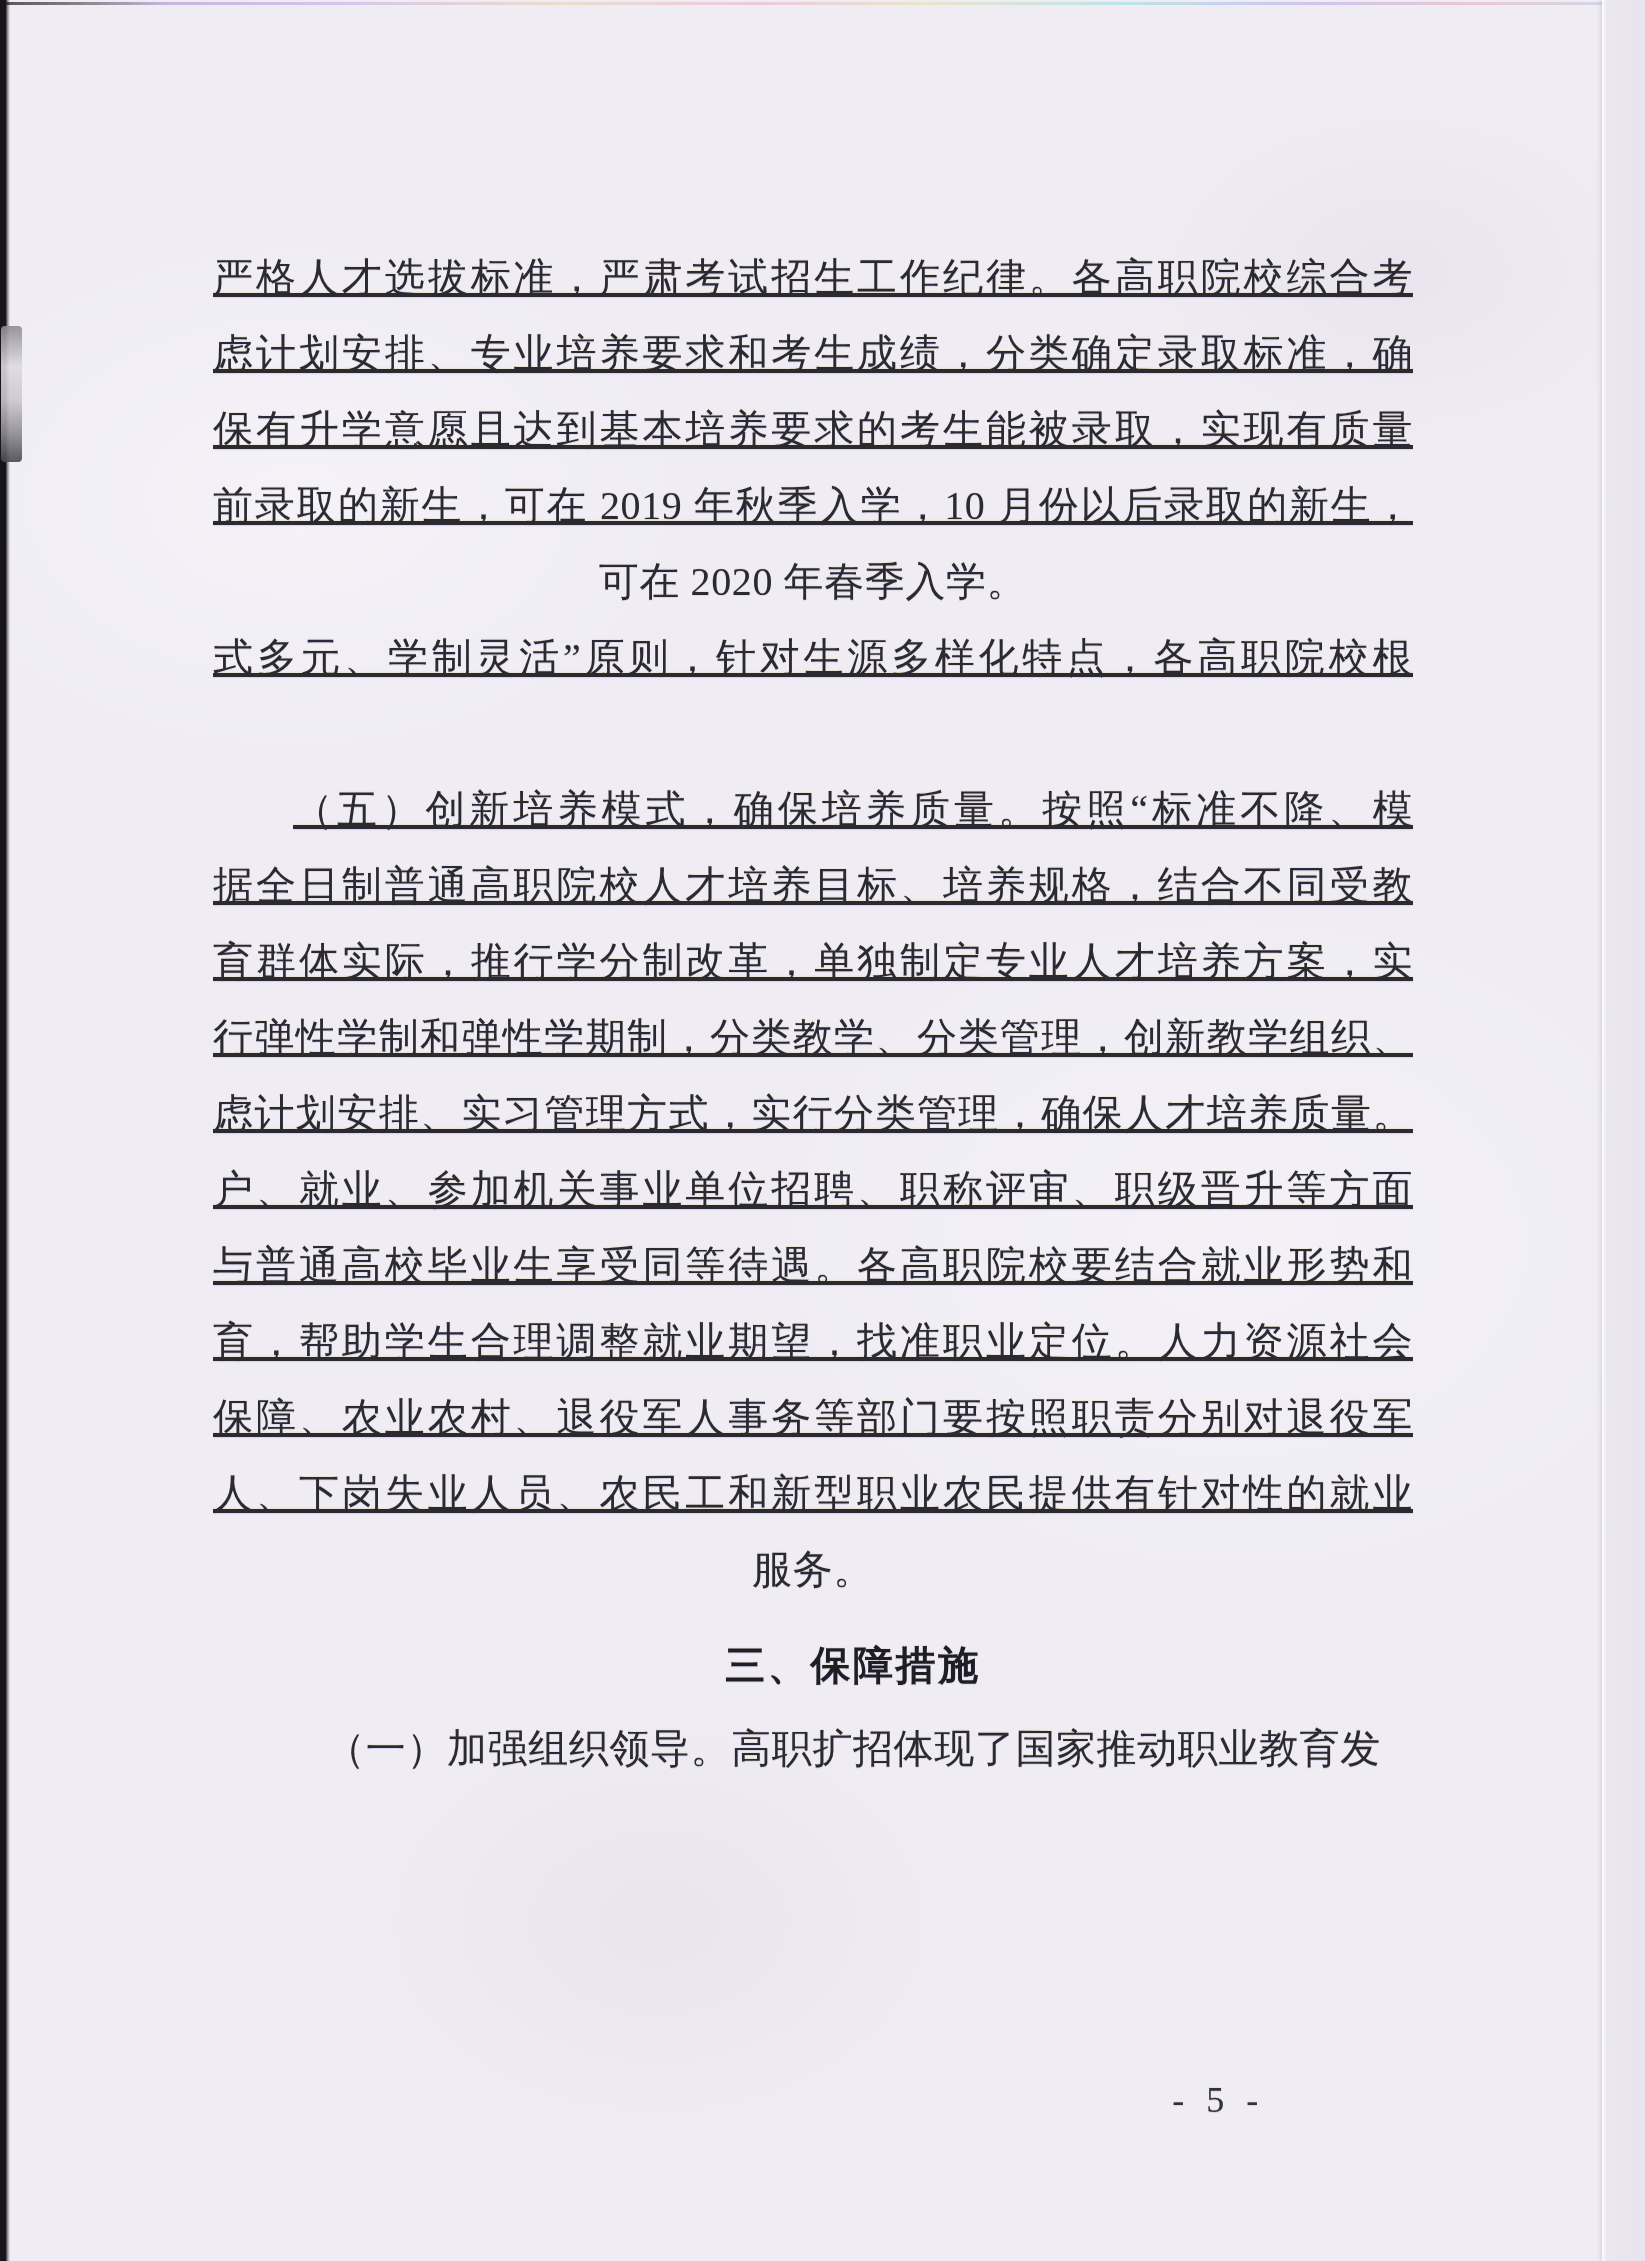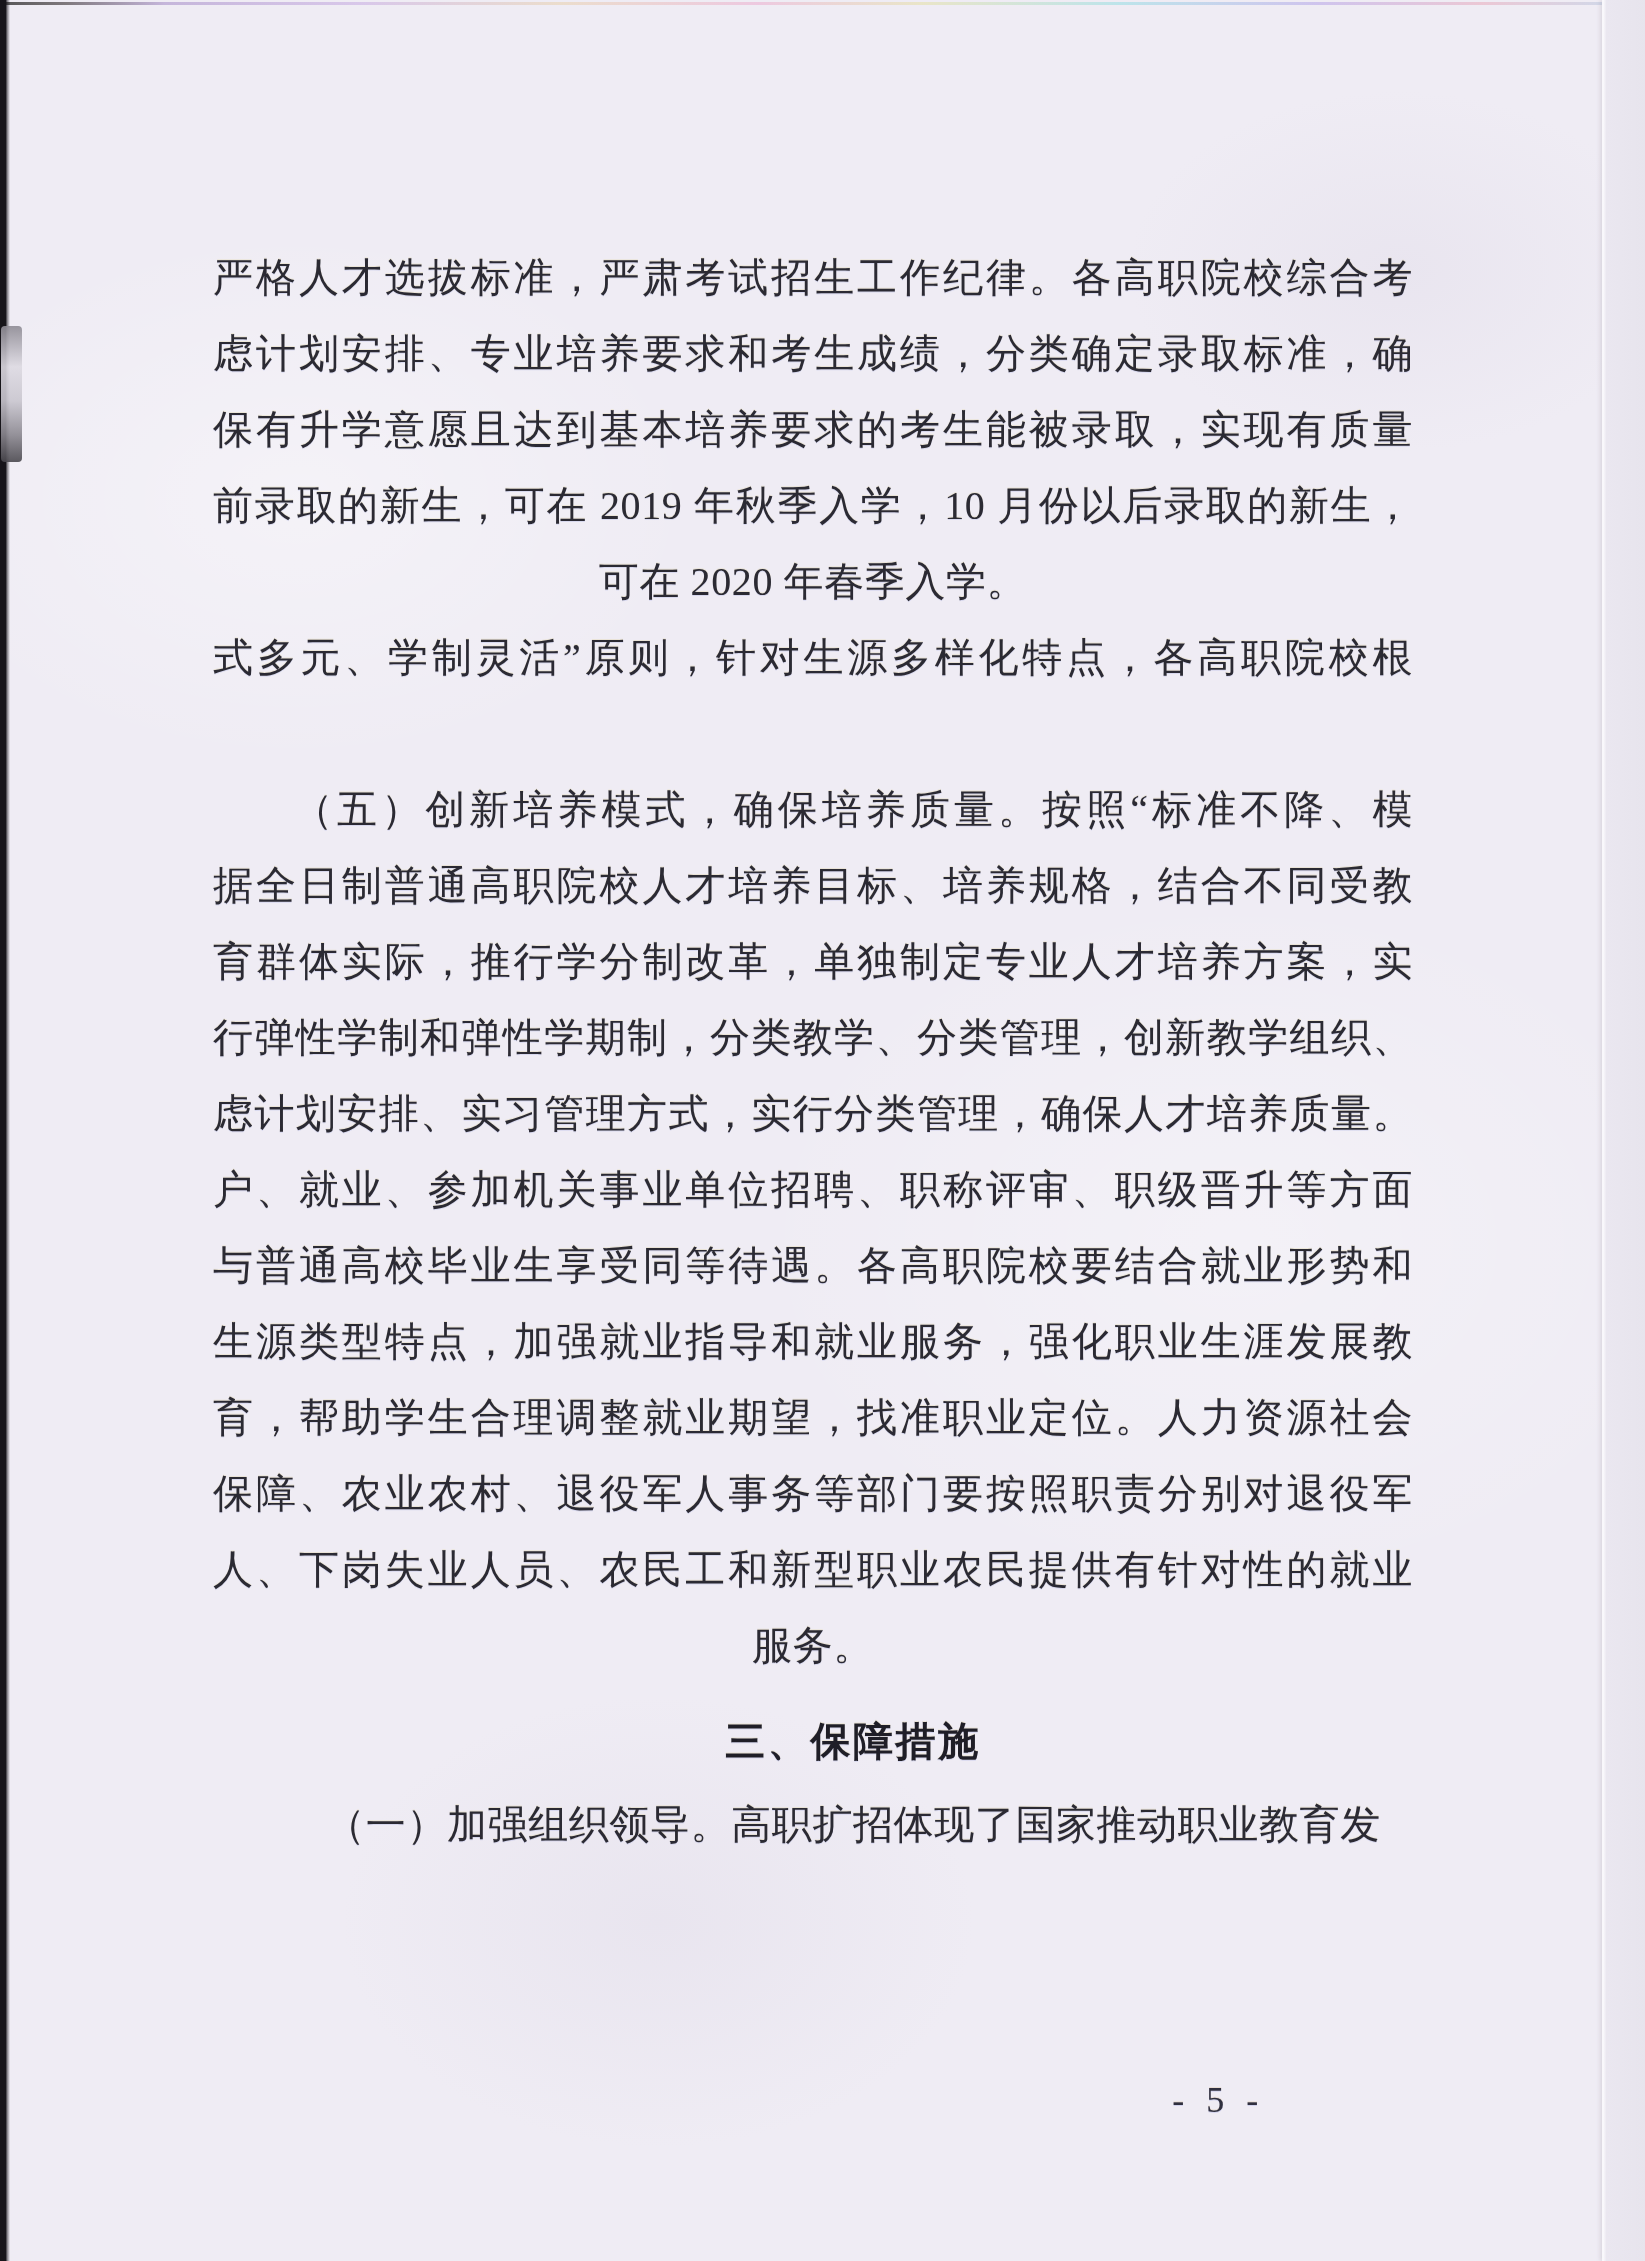--- a/index.html
+++ b/index.html
@@ -53,21 +53,21 @@
     color: #2b2a33;
     font-size: 40px;
   }
   .line {
     line-height: 76px;
     height: 76px;
     letter-spacing: 0.6px;
     text-shadow: 0 1.3px 0 rgba(50,70,200,0.12), 0 -1.3px 0 rgba(205,175,45,0.14);
     text-align: center;
   }
-  .line.justify { text-align: justify; text-align-last: justify; text-justify: inter-character; }
+  .line.justify { text-align: justify; text-align-last: justify; text-justify: inter-character; text-decoration: underline; }
   .line.indent { padding-left: 80px; }
   .line.gap-large { margin-top: 76px; }
   .line.gap-medium { margin-top: 19.4px; }
   .line.gap-small { margin-top: 7.7px; }
   .line.heading {
     font-family: "Liberation Sans", "DejaVu Sans", sans-serif;
     font-weight: 700;
     color: #1f1e27;
     letter-spacing: 2.6px;
   }
@@ -99,21 +99,20 @@
       <div class="line justify">前录取的新生，可在 2019 年秋季入学，10 月份以后录取的新生，</div>
       <div class="line">可在 2020 年春季入学。</div>
       <div class="line justify">式多元、学制灵活”原则，针对生源多样化特点，各高职院校根</div>
       <div class="line justify indent gap-large">（五）创新培养模式，确保培养质量。按照“标准不降、模</div>
       <div class="line justify">据全日制普通高职院校人才培养目标、培养规格，结合不同受教</div>
       <div class="line justify">育群体实际，推行学分制改革，单独制定专业人才培养方案，实</div>
       <div class="line justify">行弹性学制和弹性学期制，分类教学、分类管理，创新教学组织、</div>
       <div class="line justify">虑计划安排、实习管理方式，实行分类管理，确保人才培养质量。</div>
       <div class="line justify">户、就业、参加机关事业单位招聘、职称评审、职级晋升等方面</div>
       <div class="line justify">与普通高校毕业生享受同等待遇。各高职院校要结合就业形势和</div>
-      <div class="line justify">生源类型特点，加强就业指导和就业服务，强化职业生涯发展教</div>
       <div class="line justify">育，帮助学生合理调整就业期望，找准职业定位。人力资源社会</div>
       <div class="line justify">保障、农业农村、退役军人事务等部门要按照职责分别对退役军</div>
       <div class="line justify">人、下岗失业人员、农民工和新型职业农民提供有针对性的就业</div>
       <div class="line">服务。</div>
       <div class="line indent heading gap-medium">三、保障措施</div>
       <div class="line indent gap-small">（一）加强组织领导。高职扩招体现了国家推动职业教育发</div>
     </div>
 
   <div class="page-number">- 5 -</div>
 </div>

